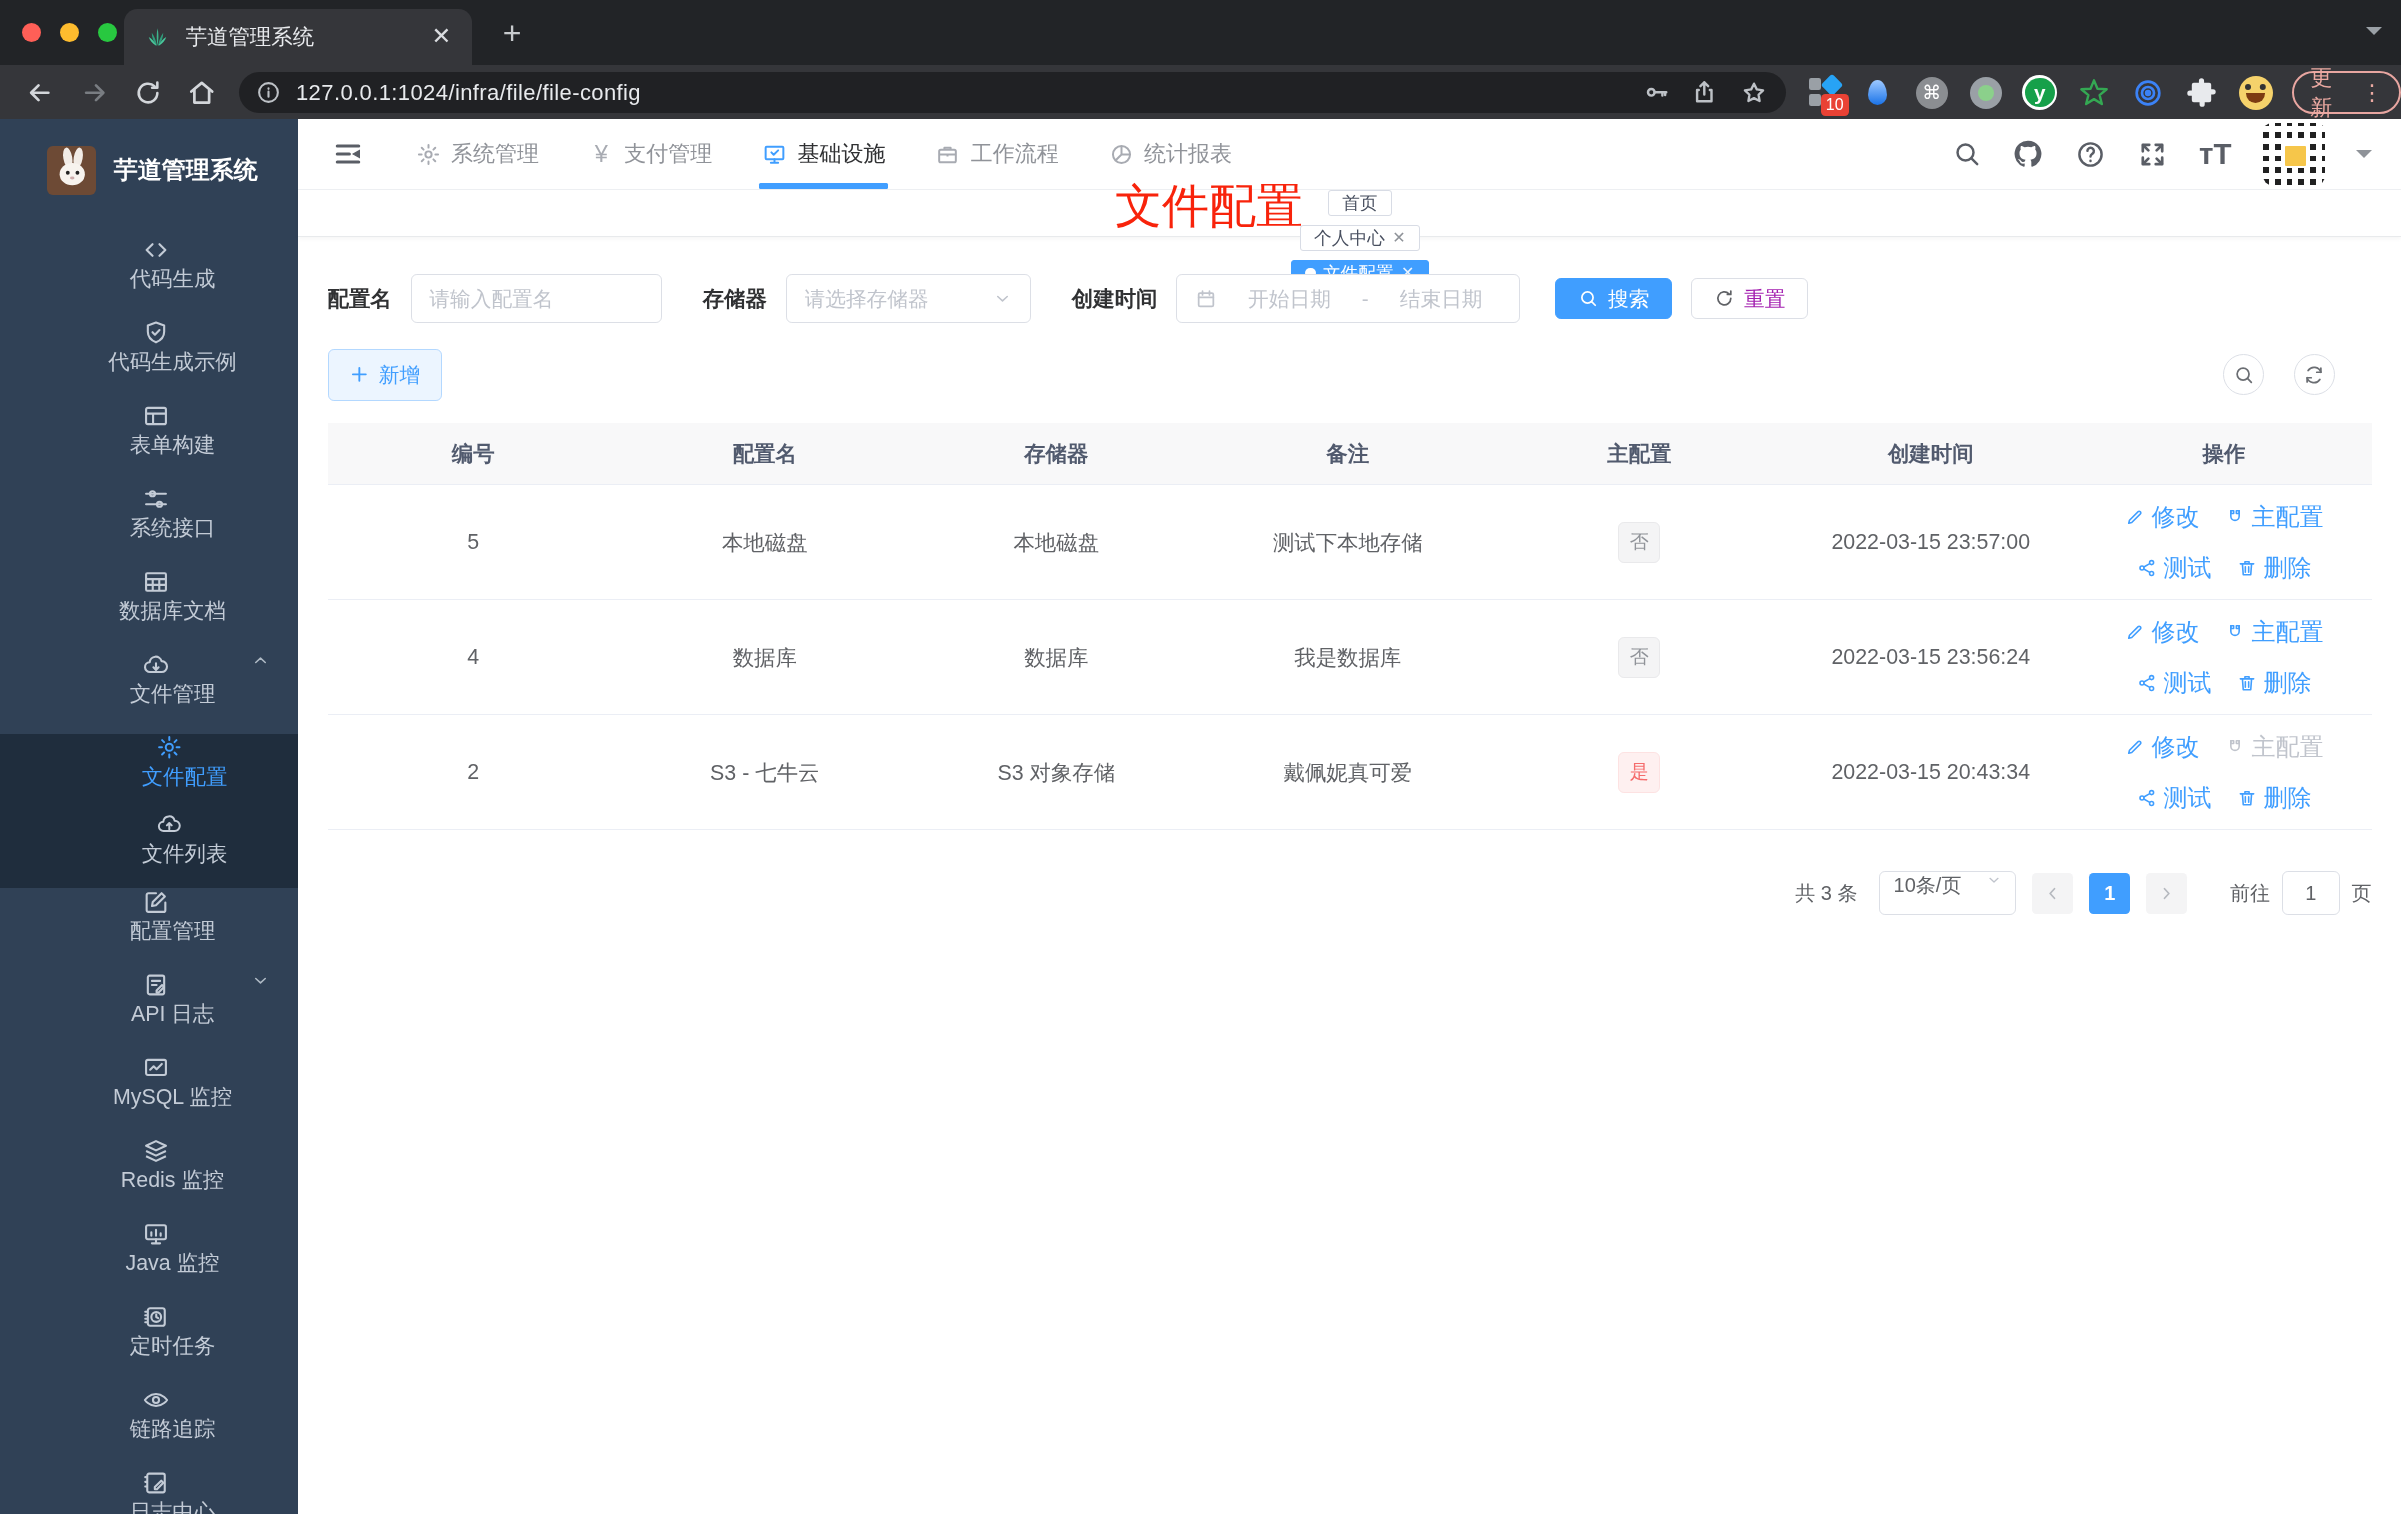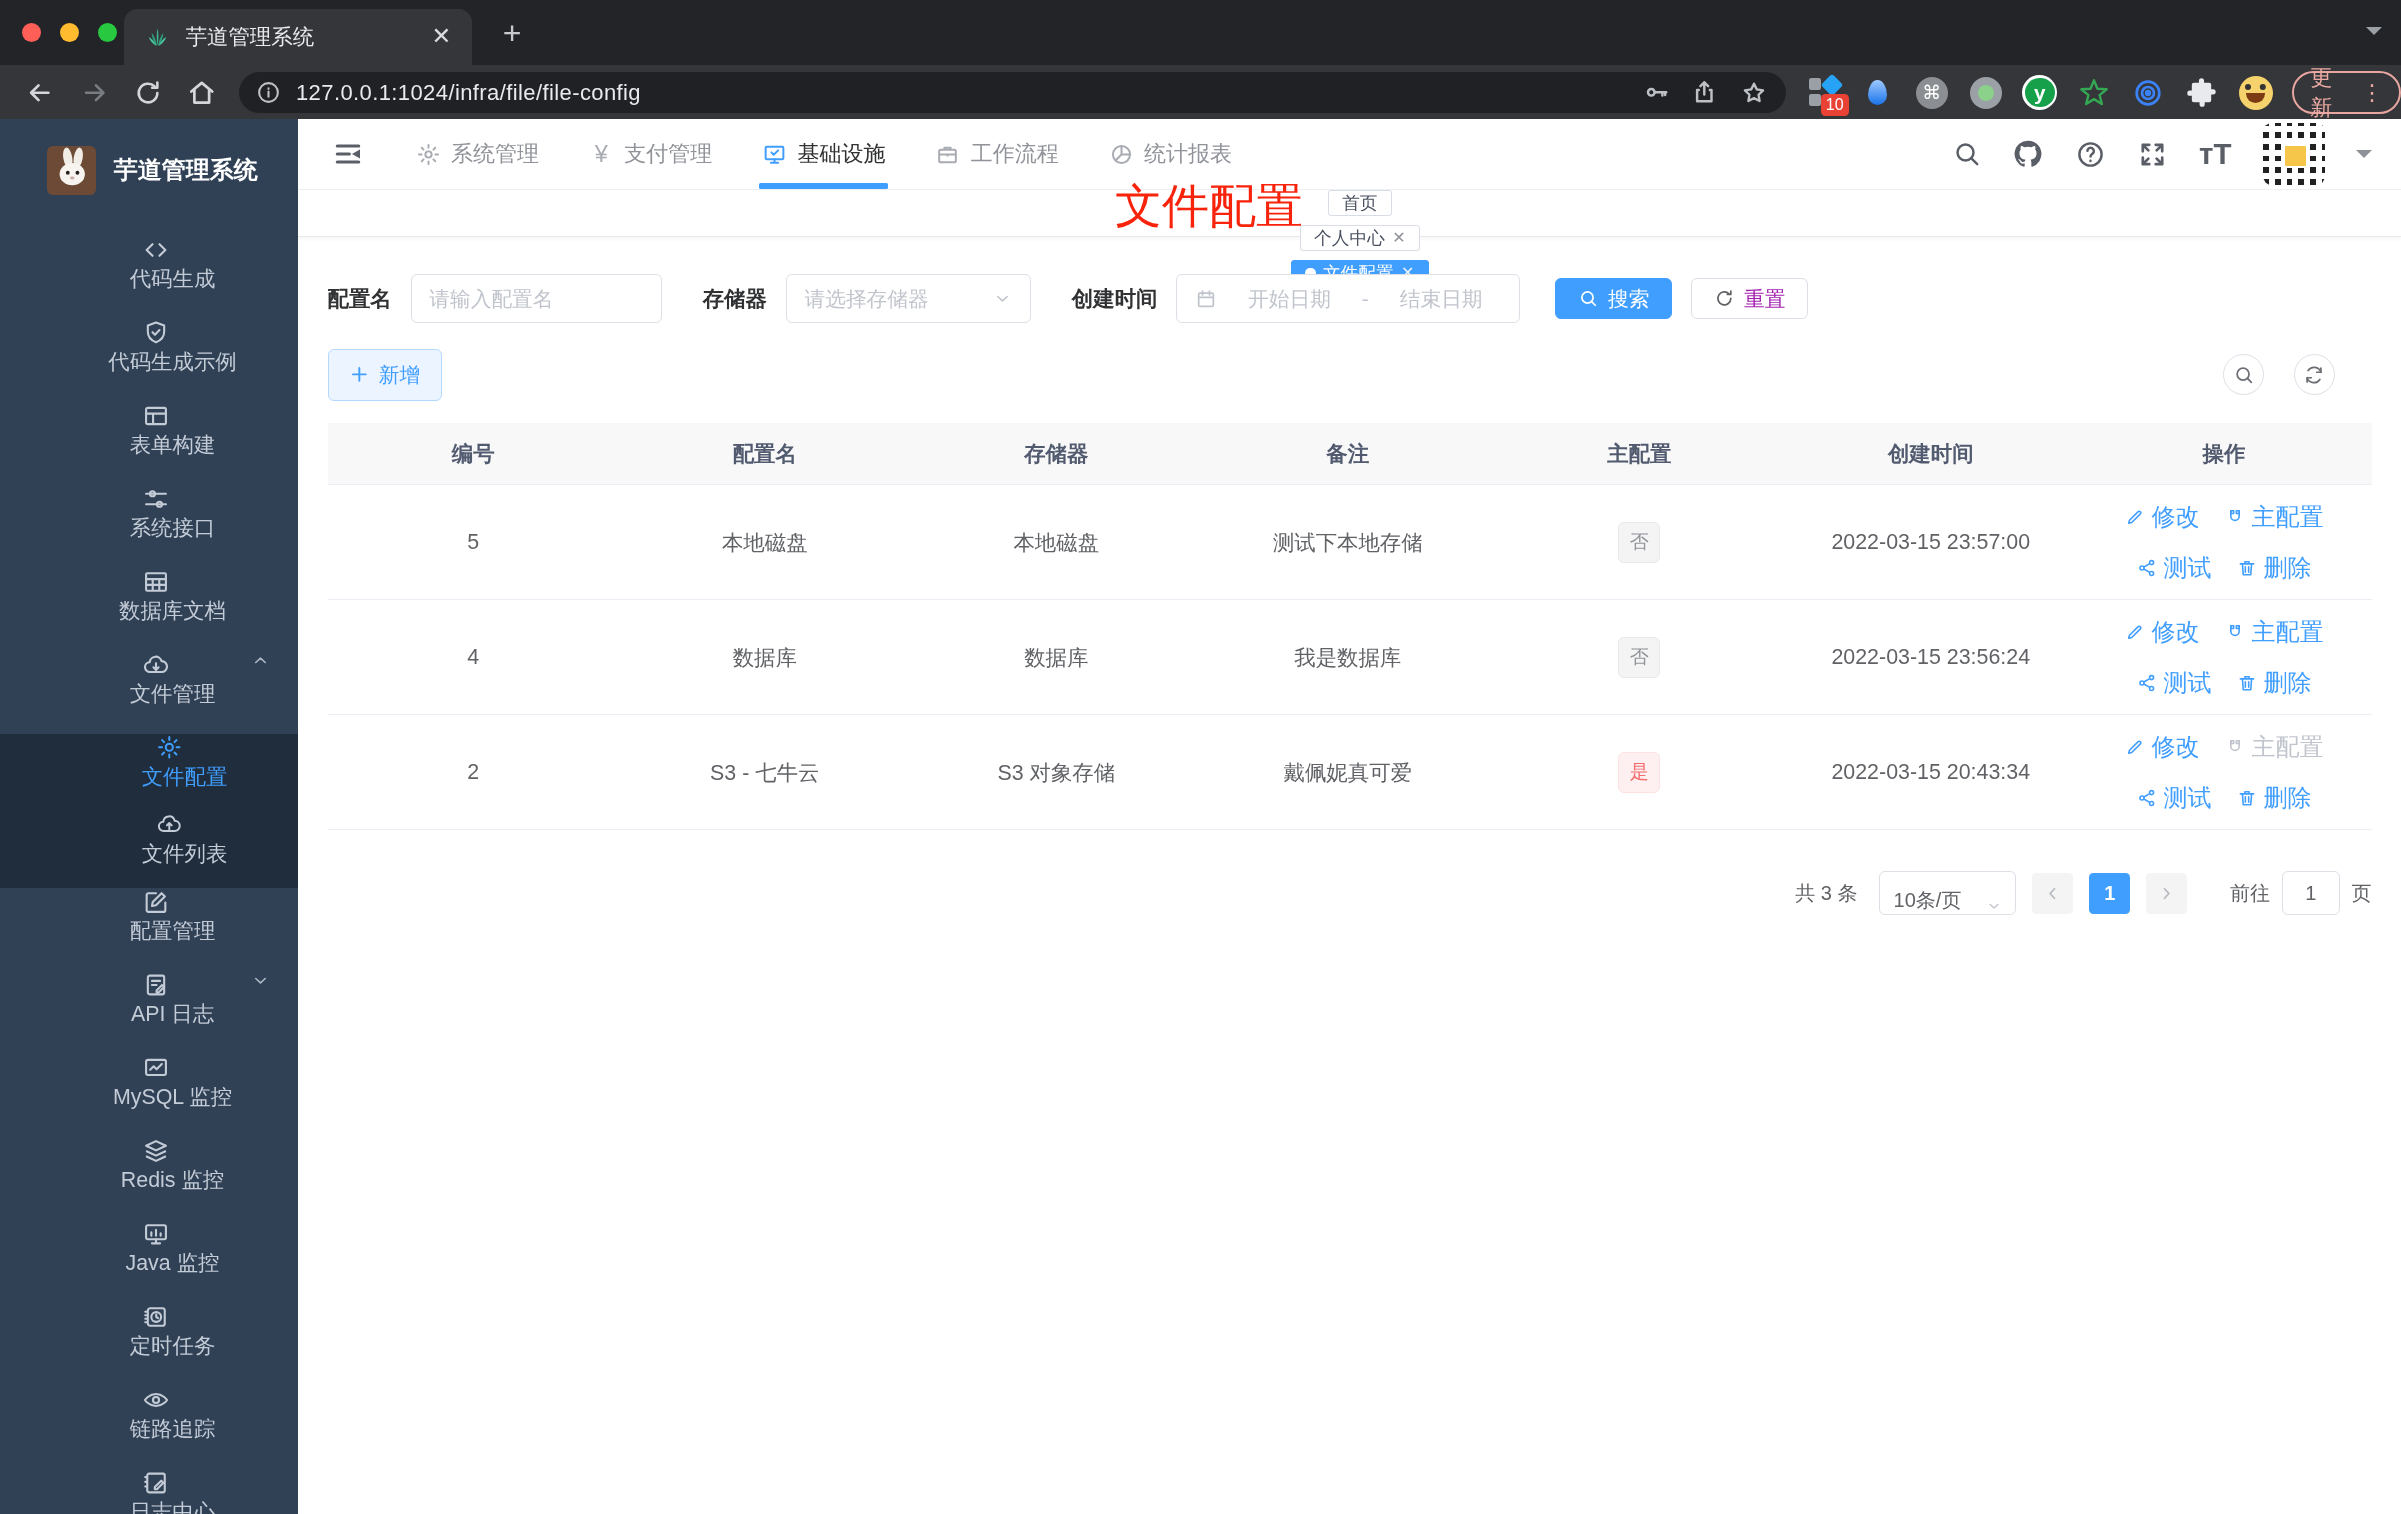--- a/index.html
+++ b/index.html
@@ -133,21 +133,21 @@
   .tag-info { background:#f4f4f5; border:1.5px solid #e9e9eb; color:#909399; }
   .tag-danger { background:#fef0f0; border:1.5px solid #fde2e2; color:#f56c6c; }
   .ops { display:flex; flex-wrap:wrap; justify-content:center; column-gap:25px; row-gap:19px; padding:0 4.4px; }
   .op { display:inline-flex; align-items:center; gap:7px; color:#409eff; font-size:24px; cursor:pointer; white-space:nowrap;justify-content:space-between; }
   .op .oico { width:20px; height:20px; }
   .op.disabled { color:#c0c4cc; cursor:not-allowed; }
 
   
   .pager { width:2044px; display:flex; align-items:center; justify-content:flex-end; gap:16px; margin-top:41px; color:#606266; font-size:20px; }
   .pg-total { margin-right:5.9px; }
-  .pg-size { width:137px; height:44px; border:1.5px solid #dcdfe6; border-radius:5.9px; display:flex; align-items:flex-end; justify-content:space-between; padding:0 13.3px; color:#606266; }
+  .pg-size { width:137px; height:44px; border:1.5px solid #dcdfe6; border-radius:5.9px; display:flex; align-items:flex-start; justify-content:space-between; padding:0 13.3px; color:#606266; }
   .pg-size .chev { width:16px; height:16px; color:#c0c4cc; }
   .pg-btn { width:41px; height:41px; border-radius:4.4px; background:#f4f4f5; color:#b6b9bf; display:flex; align-items:center; justify-content:center; }
   .pg-page { width:41px; height:41px; border-radius:4.4px; background:#409eff; color:#fff; display:flex; align-items:center; justify-content:center; font-weight:bold; }
   .pg-goto { display:flex; align-items:center; gap:11.8px; margin-left:26.6px; }
   .pg-goto input { width:58px; height:44px; border:1.5px solid #dcdfe6; border-radius:5.9px; text-align:center; font-size:20px; color:#606266; outline:none; }
 </style>
 </head>
 <body>
 
 <div class="chrome">

